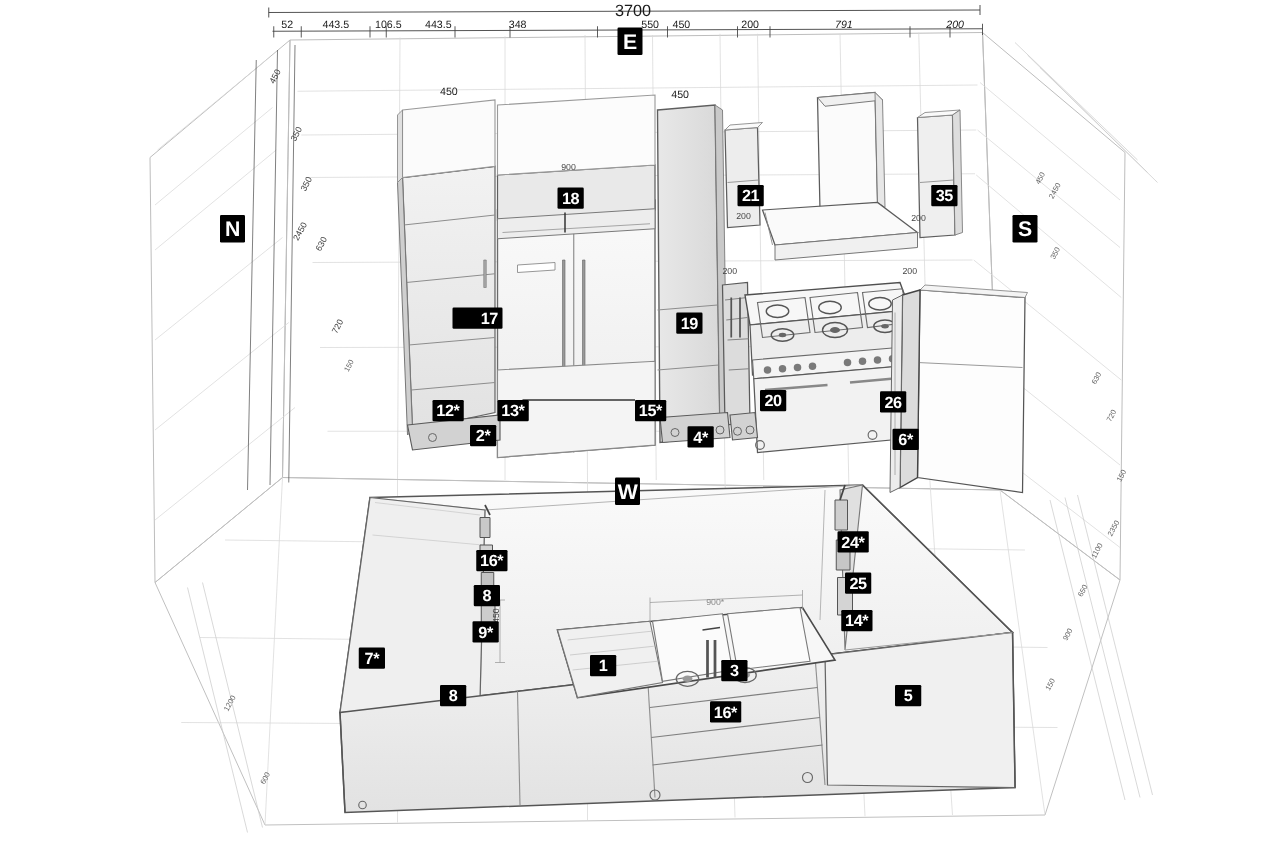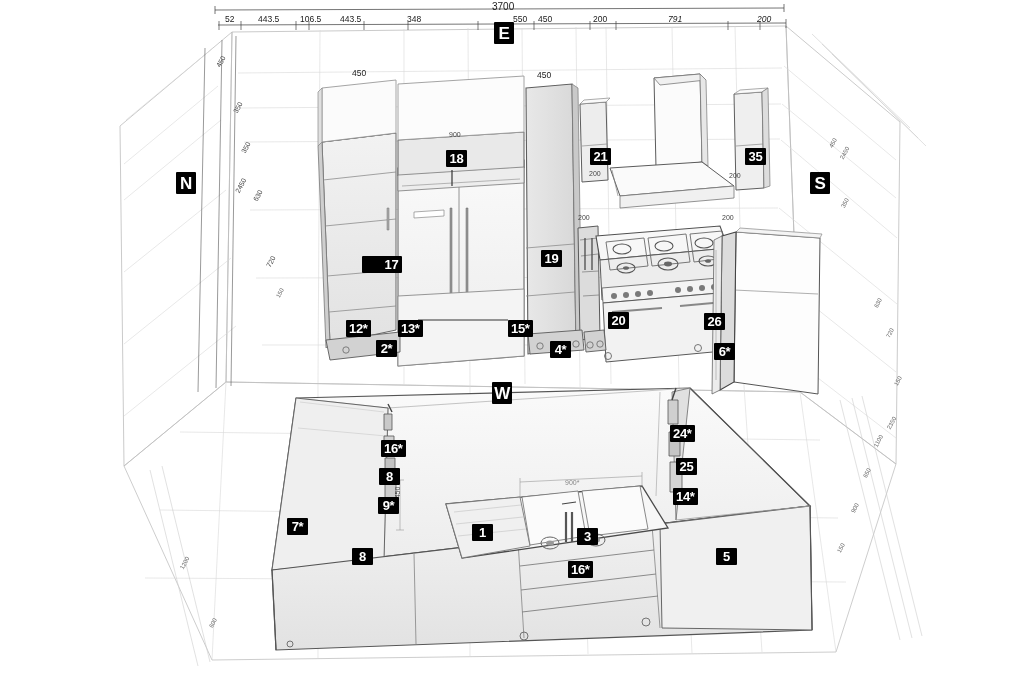--- a/index.html
+++ b/index.html
@@ -14,21 +14,21 @@
        display:flex;align-items:center;justify-content:center;
        line-height:1;border-radius:1px;letter-spacing:-.3px;}
   .tag.num{font-size:13px;height:17px;min-width:15px;padding:0 3px;}
   .tag.compass{font-size:17px;height:22px;width:20px;}
 
   
   .dim{position:absolute;font-family:"Liberation Sans",sans-serif;
        font-size:8.5px;color:#1a1a1a;white-space:nowrap;}
   .dim.sm{font-size:7px;color:#444;}
   .dim.tiny{font-size:6px;color:#666;}
-  .dim.big{font-size:10px;}
+  .dim.big{font-size:13px;}
 </style>
 </head>
 <body>
 
 <div id="stage">
 
   <svg class="draw" viewBox="0 0 1020 680" xmlns="http://www.w3.org/2000/svg">
     <defs>
       <linearGradient id="panelG" x1="0" y1="0" x2="0" y2="1">
         <stop offset="0" stop-color="#f2f2f2"></stop>
@@ -452,21 +452,21 @@
   <div class="tag num" style="left:287px;top:518px;">7*</div>
   <div class="tag num" style="left:352px;top:548px;">8</div>
   <div class="tag num" style="left:378px;top:497px;">9*</div>
   <div class="tag num" style="left:379px;top:468px;">8</div>
   <div class="tag num" style="left:381px;top:440px;">16*</div>
   <div class="tag num" style="left:346px;top:320px;">12*</div>
   <div class="tag num" style="left:398px;top:320px;">13*</div>
   <div class="tag num" style="left:673px;top:488px;">14*</div>
   <div class="tag num" style="left:508px;top:320px;">15*</div>
   <div class="tag num" style="left:568px;top:561px;">16*</div>
-  <div class="tag num" style="left:362px;top:256px;padding-left:22px;">17</div>
+  <div class="tag num" style="left:362px;top:246px;padding-left:22px;">17</div>
   <div class="tag num" style="left:446px;top:150px;">18</div>
   <div class="tag num" style="left:541px;top:250px;">19</div>
   <div class="tag num" style="left:608px;top:312px;">20</div>
   <div class="tag num" style="left:590px;top:148px;">21</div>
   <div class="tag num" style="left:745px;top:148px;">35</div>
   <div class="tag num" style="left:670px;top:425px;">24*</div>
   <div class="tag num" style="left:676px;top:458px;">25</div>
   <div class="tag num" style="left:704px;top:313px;">26</div>
 
 </div>

